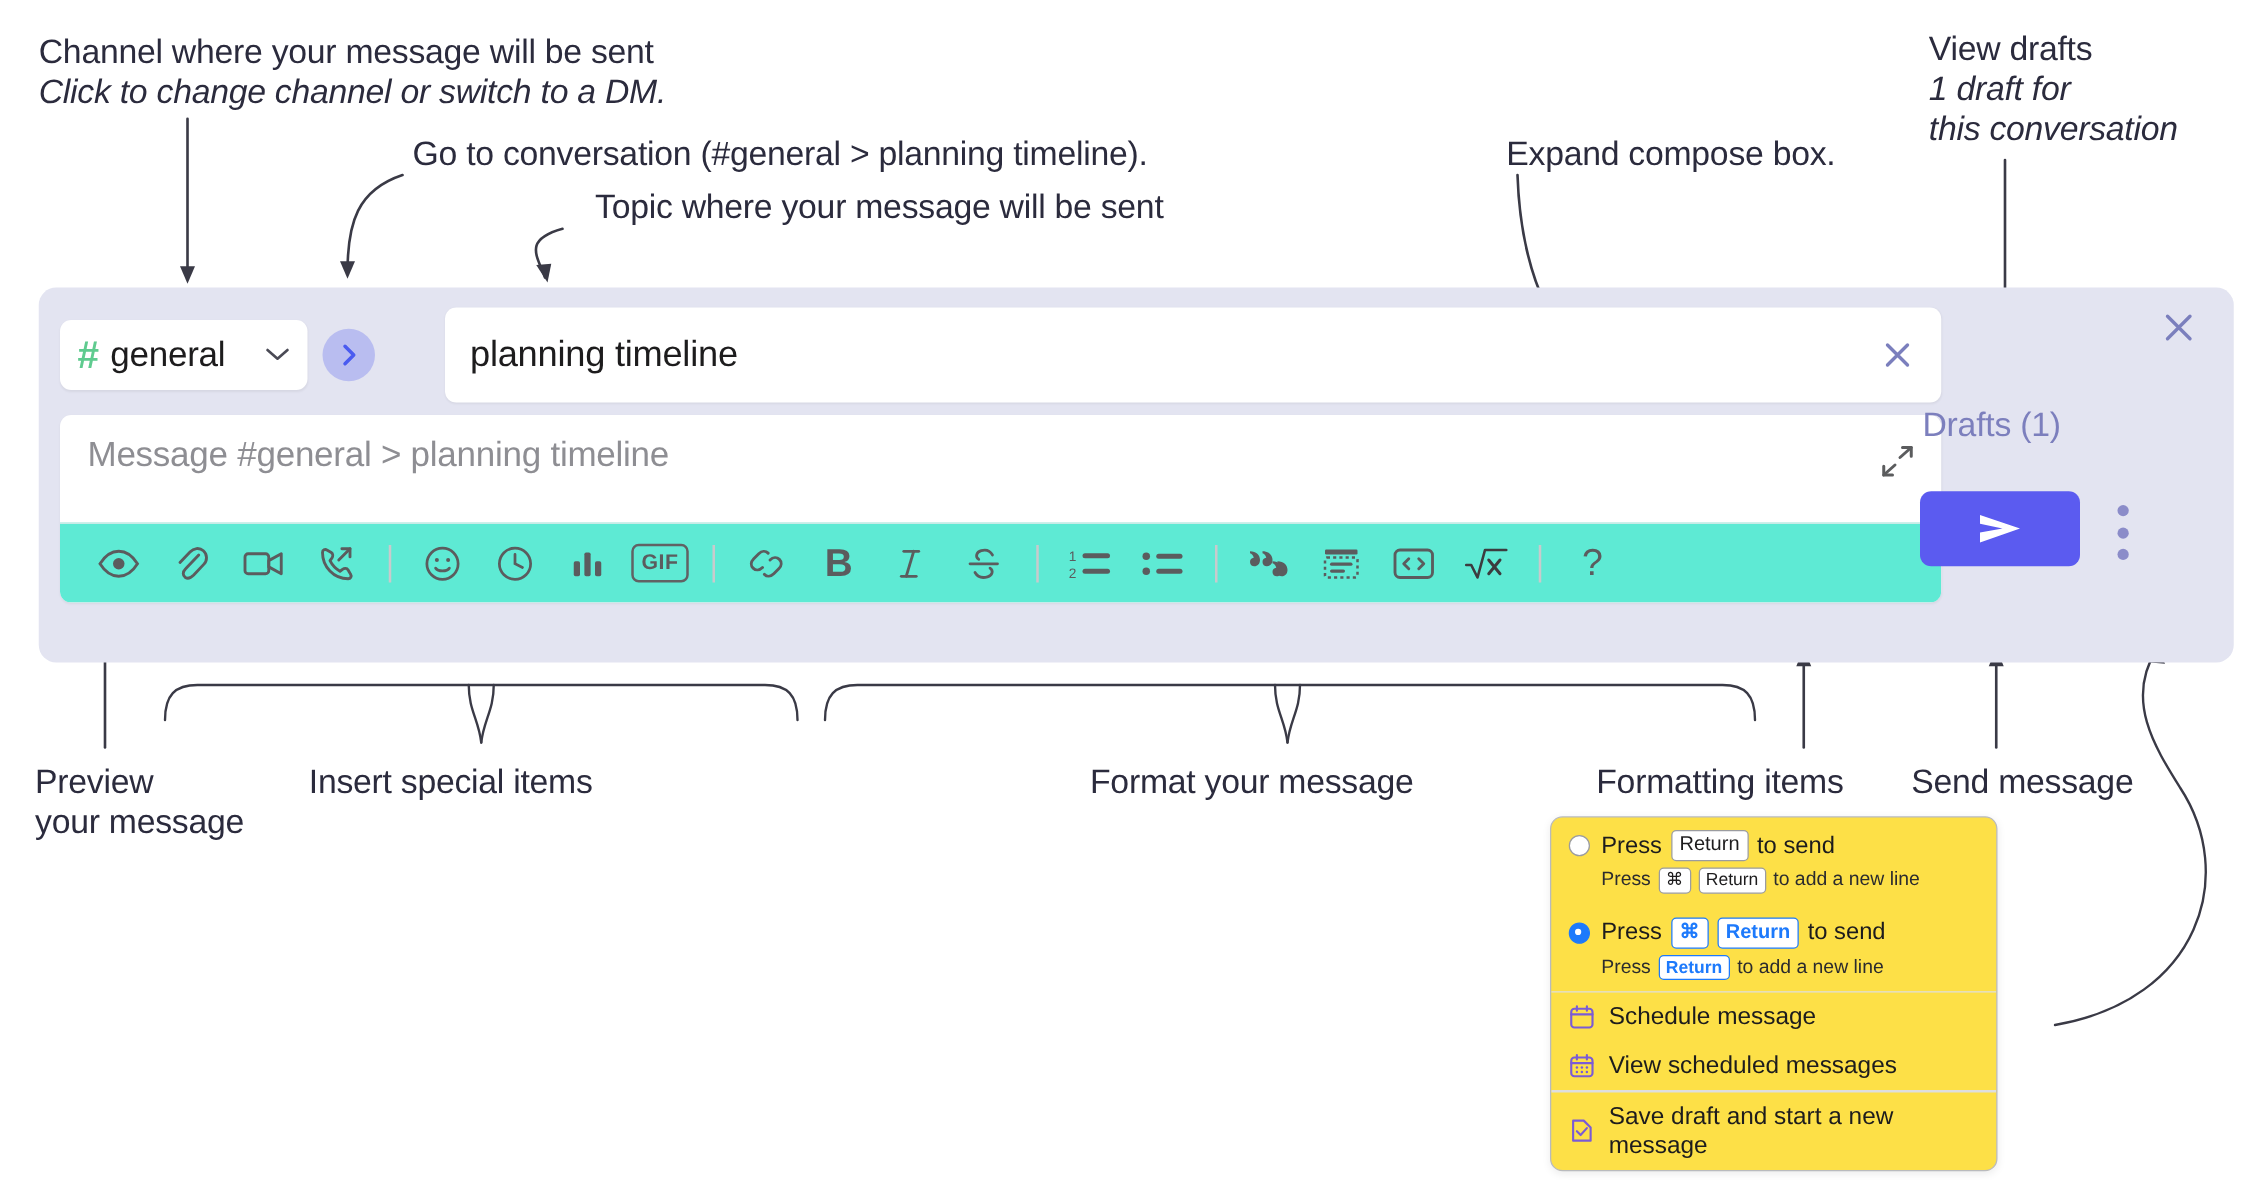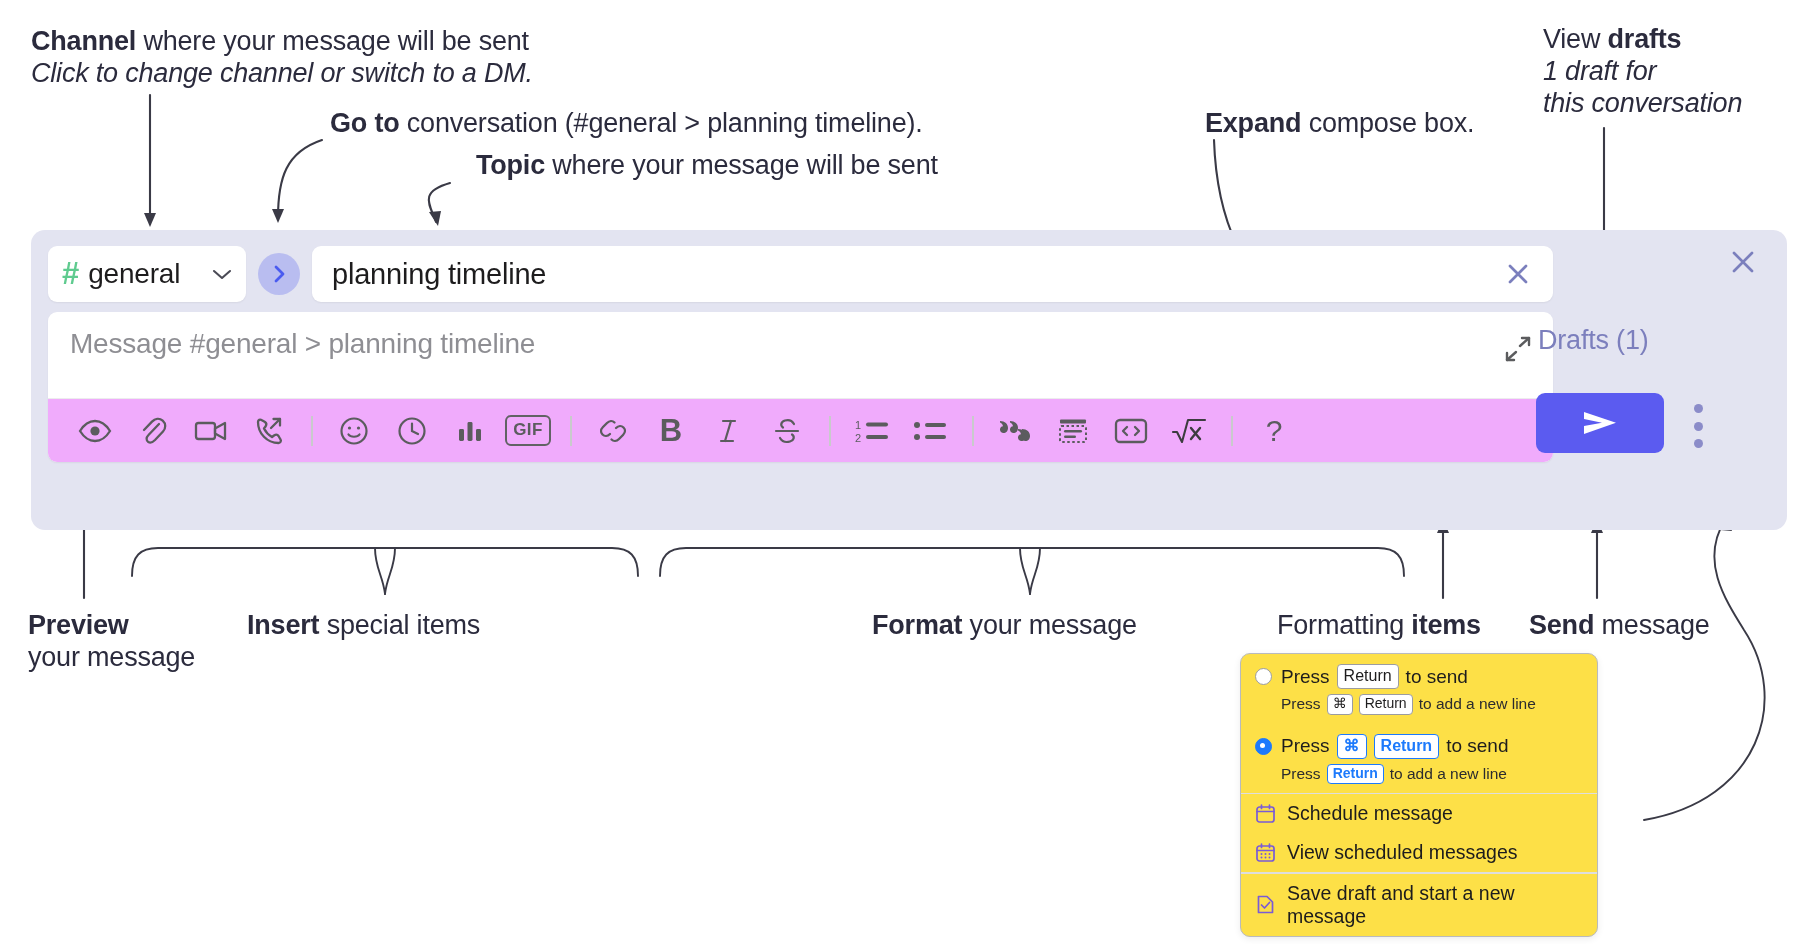--- a/index.html
+++ b/index.html
@@ -14,21 +14,21 @@
 
   
   .anno {
     position: absolute;
     color: #2b2b3d;
     font-size: 27px;
     line-height: 1.18;
     white-space: nowrap;
     letter-spacing: -0.2px;
   }
-  .anno b { font-weight: 700; }
+  .anno b { font-weight: 400; }
   .anno i { font-style: italic; }
   .anno .line2 { display: block; }
 
   svg.overlay {
     position: absolute; left: 0; top: 0;
     width: 1814px; height: 944px;
     pointer-events: none;
   }
 
   
@@ -68,26 +68,27 @@
 
   .goto-btn {
     width: 42px; height: 42px;
     border-radius: 50%;
     background: #b9bdf0;
     display: flex; align-items: center; justify-content: center;
     flex: 0 0 auto;
   }
 
   .topic-field {
-    flex: 1; height: 56px;
+    flex: 1; height: 76px;
     background: #ffffff;
     border-radius: 9px;
     display: flex; align-items: center;
     padding: 0 18px 0 20px;
     box-shadow: 0 1px 2px rgba(0,0,0,.06);
+    margin-left: 44px;
   }
   .topic-value { flex: 1; font-size: 29px; color: #1d1c1d; letter-spacing: -0.2px; }
   .topic-clear { width: 34px; height: 34px; display:flex; align-items:center; justify-content:center; }
 
   .msg-area {
     margin-top: 10px;
     background: #ffffff;
     border-radius: 9px;
     overflow: hidden;
     box-shadow: 0 1px 2px rgba(0,0,0,.06);
@@ -99,21 +100,21 @@
     padding: 16px 20px 0 22px;
   }
   .msg-placeholder { font-size: 28px; color: #8e8e93; letter-spacing: -0.2px; }
   .expand-btn {
     position: absolute; right: 18px; top: 22px;
     width: 32px; height: 32px;
   }
 
   .toolbar {
     height: 64px;
-    background: #f0abfc;
+    background: #5eead4;
     border-top: 1px solid #ececed;
     display: flex; align-items: center;
     padding: 0 18px;
     gap: 0;
   }
   .tb-item {
     width: 58px; height: 52px;
     display: flex; align-items: center; justify-content: center;
     color: #616264;
   }

